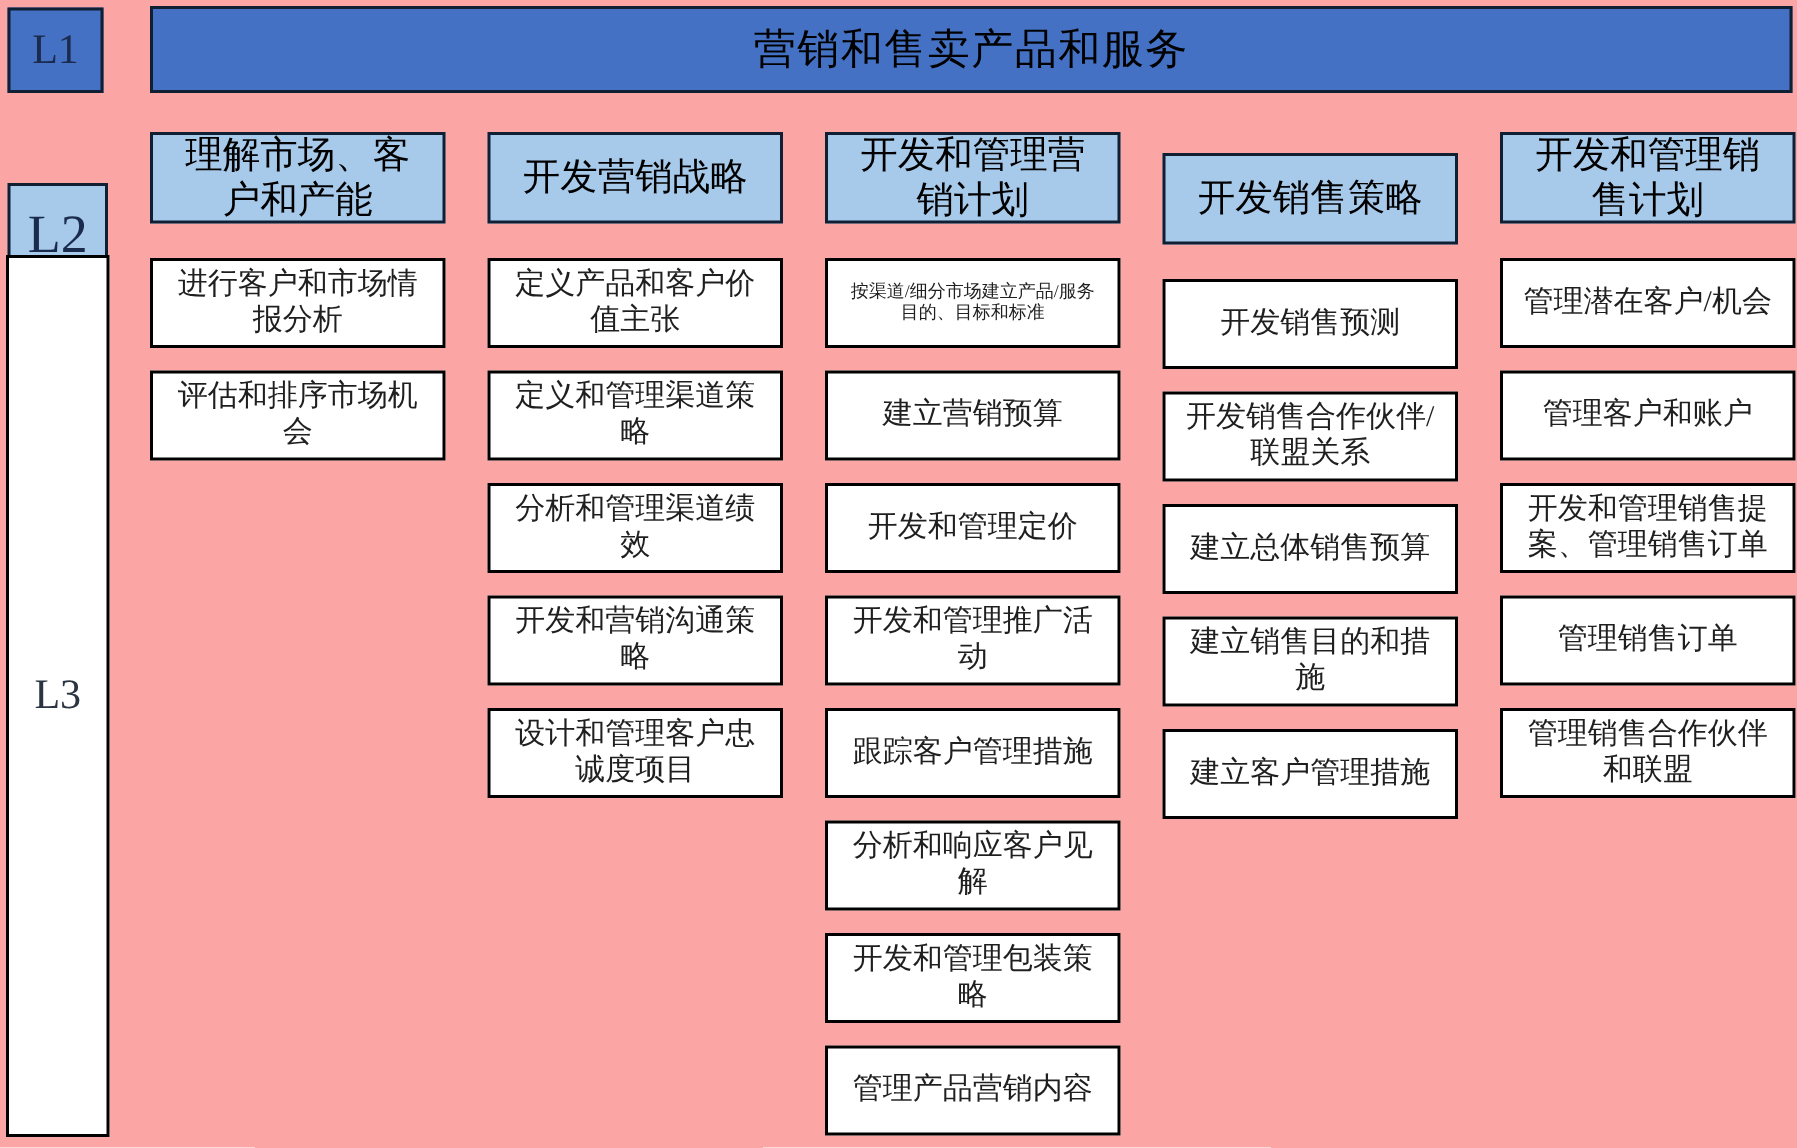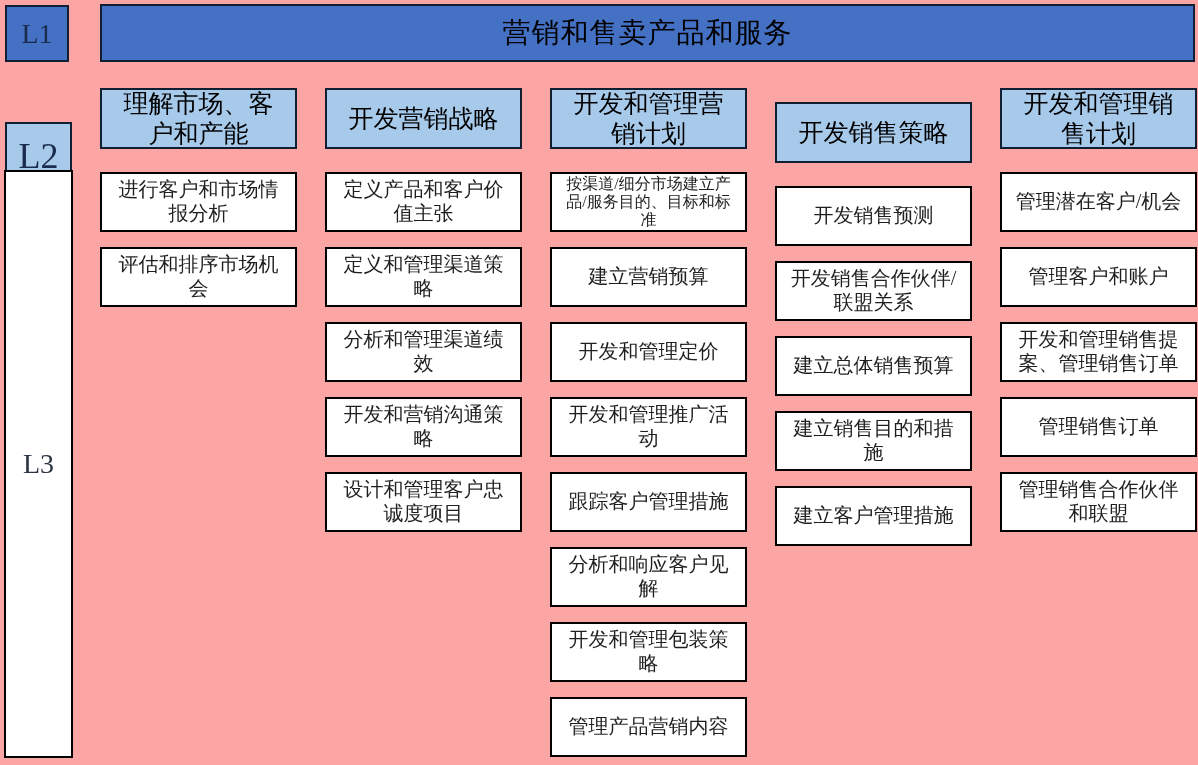--- a/index.html
+++ b/index.html
@@ -90,21 +90,21 @@
     padding: 0 10px;
     overflow: hidden;
   }
   .l3-item-text {
     font-size: 20px;
     line-height: 1.18;
     color: #1F1F1F;
     word-break: break-all;
   }
   .l3-item-text.small {
-    font-size: 16px;
+    font-size: 12px;
     line-height: 1.13;
   }
 
   .col-1 { left: 100px; }
   .col-2 { left: 325px; }
   .col-3 { left: 550px; }
   .col-4 { left: 775px; margin-top: 14px; }
   .col-5 { left: 1000px; }
 </style>
 </head>

